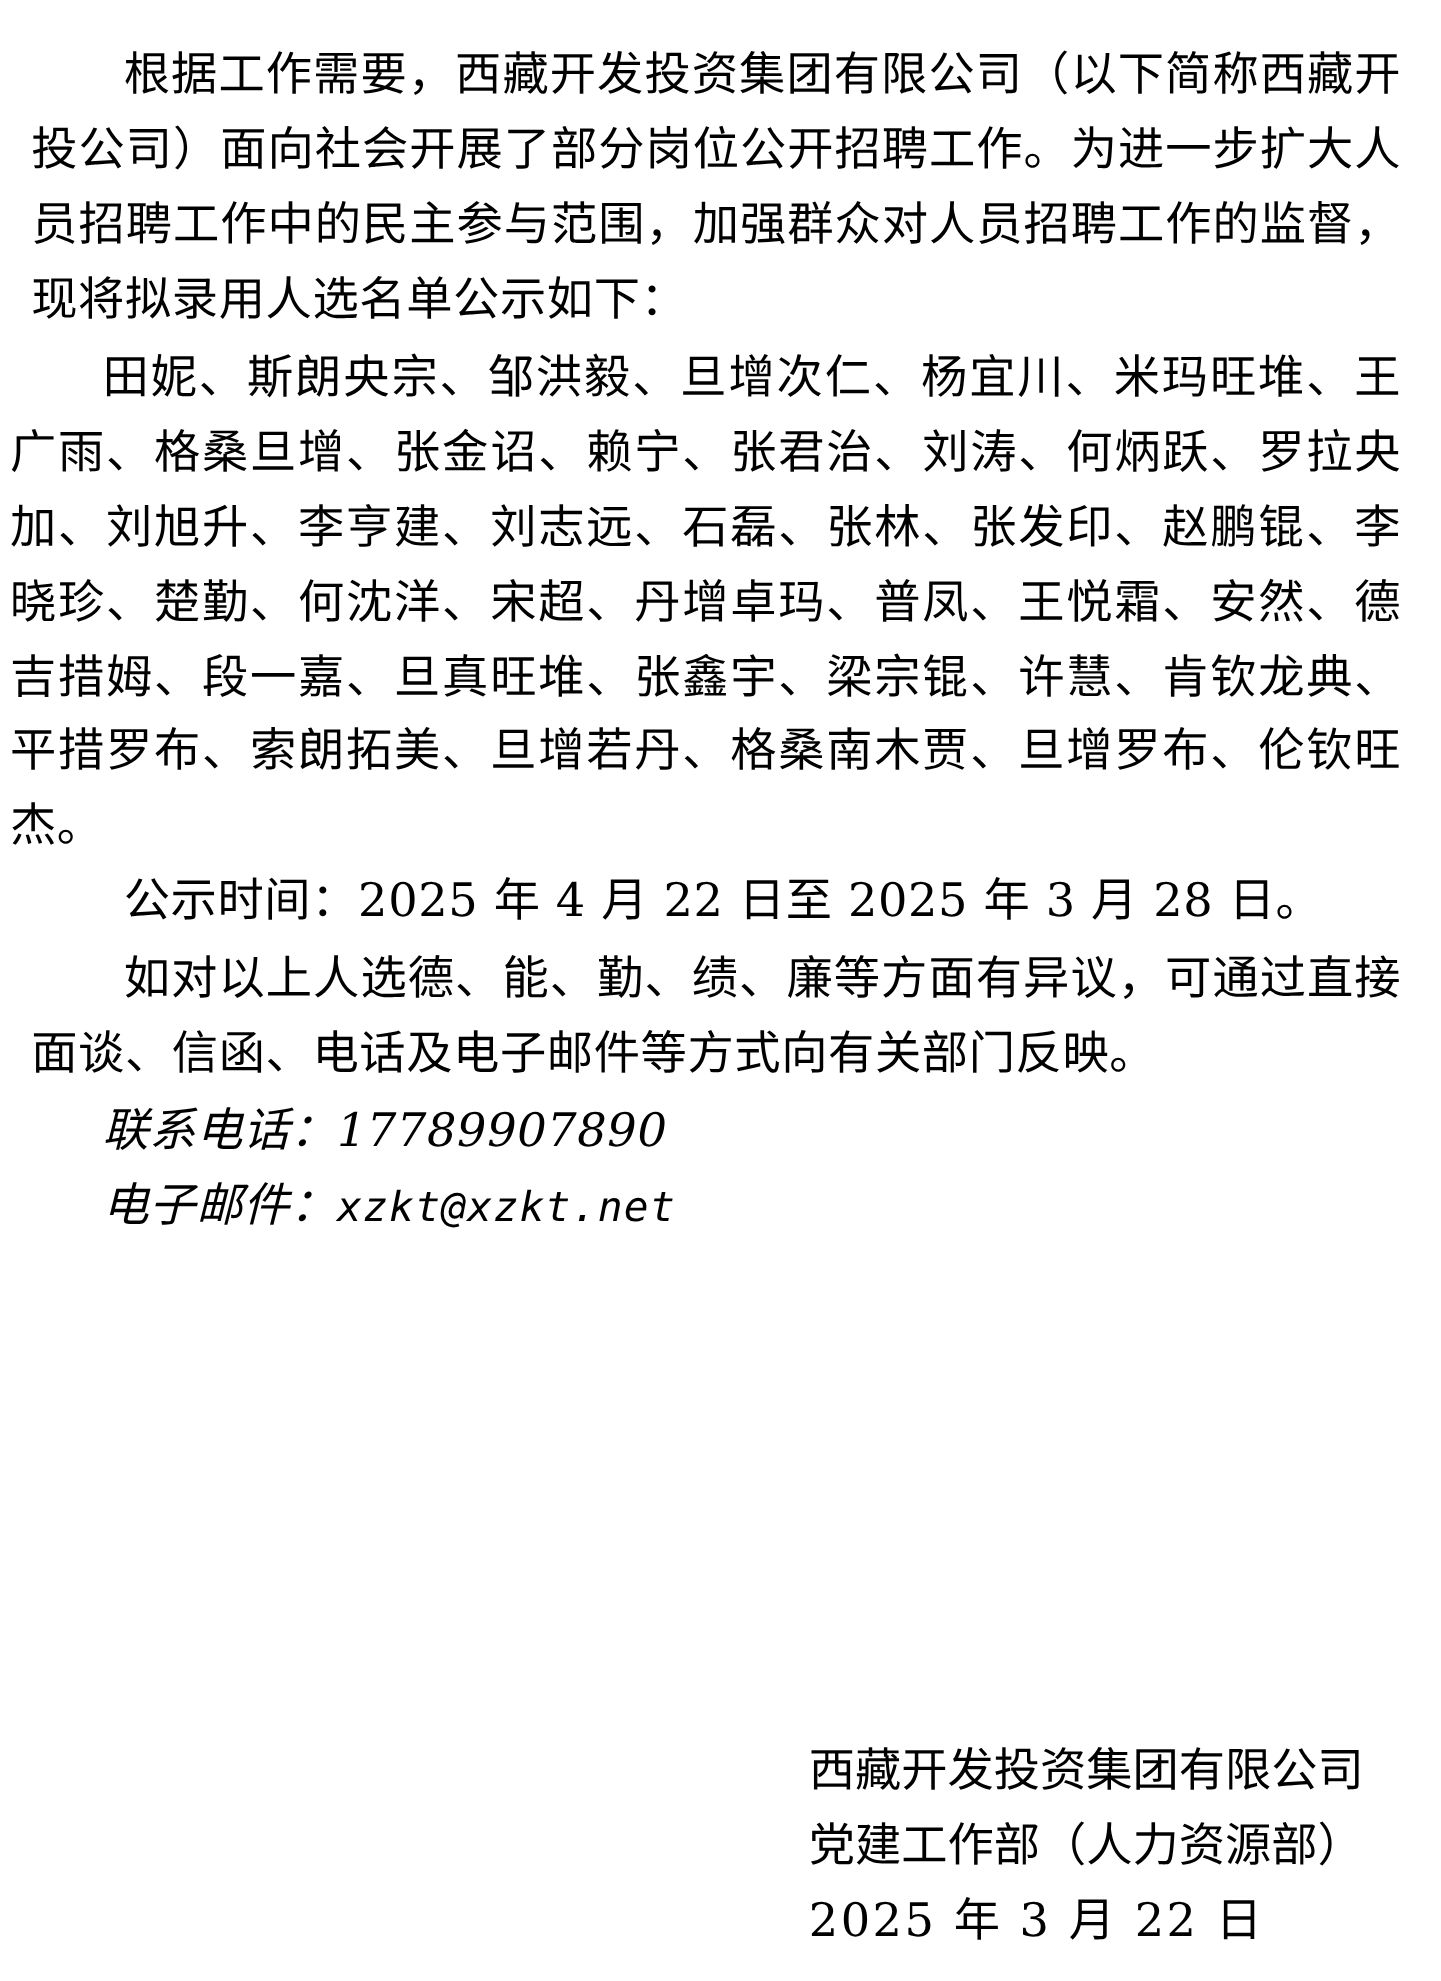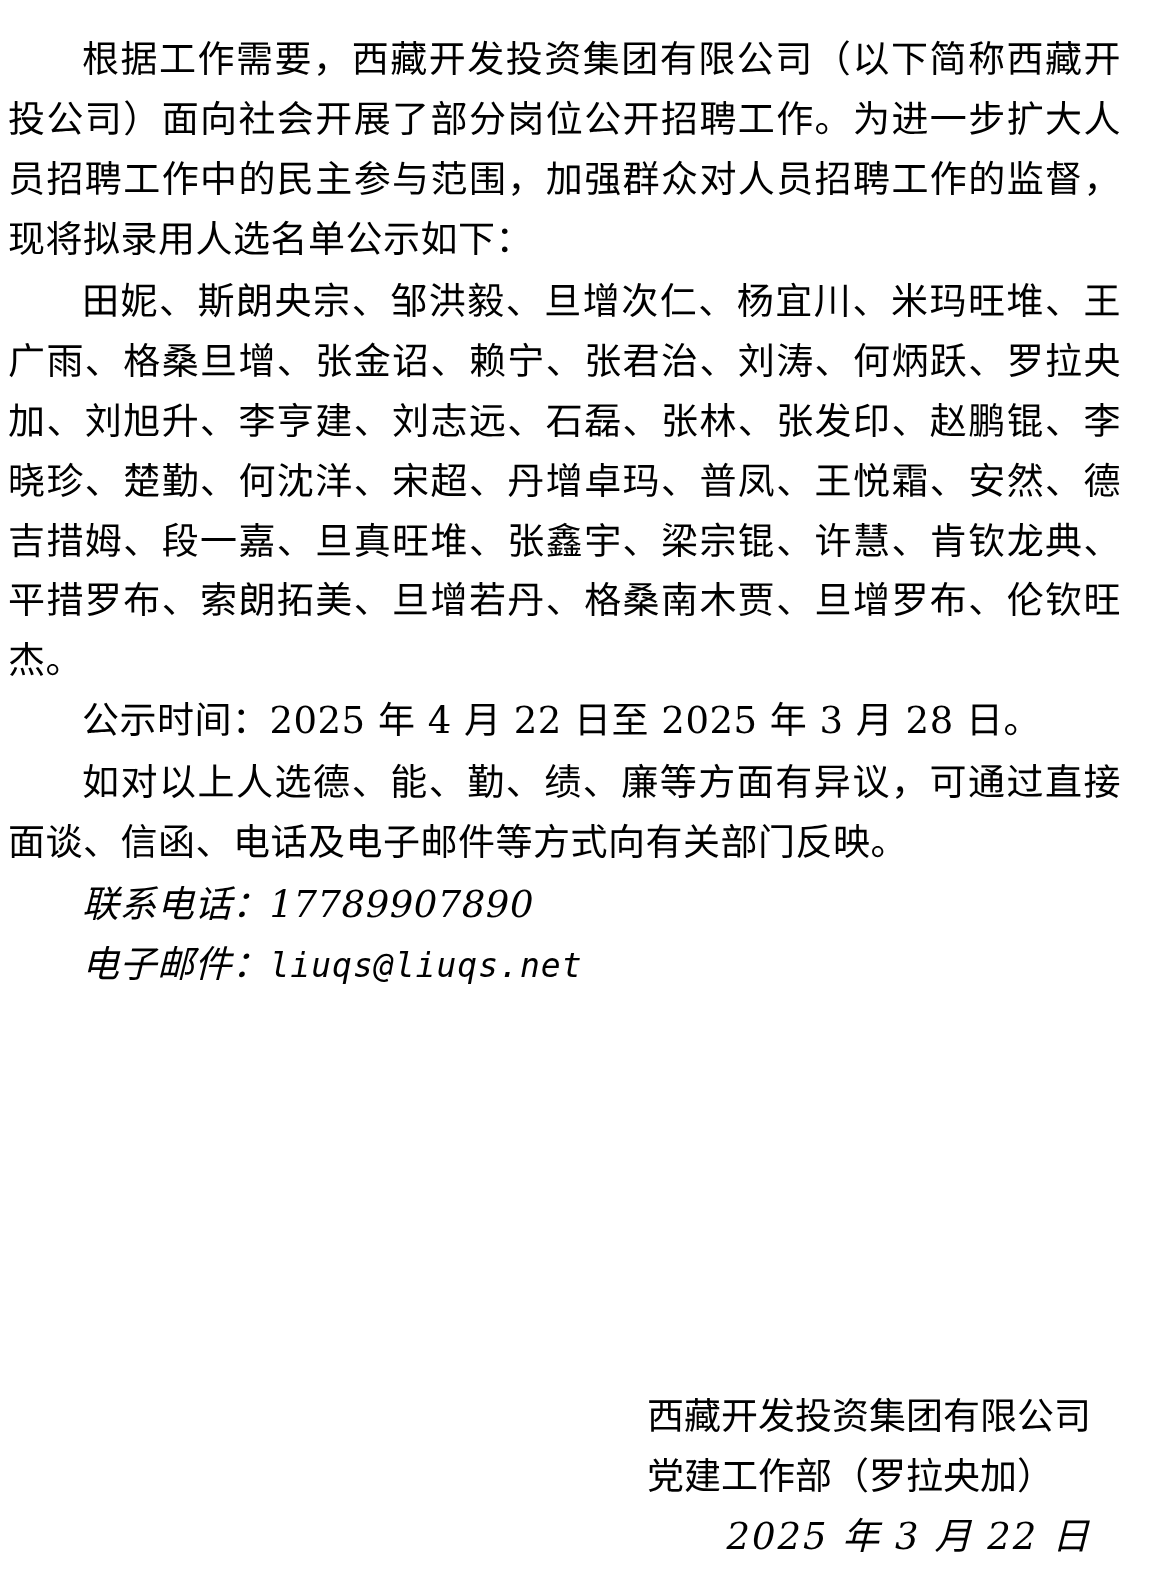--- a/index.html
+++ b/index.html
@@ -22,21 +22,21 @@
     padding: 30px 32px 0 8px;
   }
   .body-text {
     font-size: 37px;
     line-height: 1.62;
     letter-spacing: 0.5px;
     text-align: justify;
     text-justify: inter-character;
   }
   .para {
-    margin: 0 0 2px 0;
+    margin: 0 0 2px 17px;
     text-indent: 2em;
   }
   .namelist {
     margin: 0;
     text-indent: 2em;
     text-align: justify;
     text-justify: inter-character;
     text-align-last: left;
   }
   .contact {
@@ -57,45 +57,44 @@
     right: 62px;
     bottom: 18px;
     text-align: left;
     font-size: 37px;
     line-height: 1.62;
   }
   .sig-line {
     white-space: nowrap;
   }
   .sig-date {
-    text-align: right;
+    text-align: left;
     letter-spacing: 2px;
-    font-style: italic;
   }
 </style>
 </head>
 <body>
 
 <div class="page">
 
   <div class="body-text">
 
     <p class="para">根据工作需要，西藏开发投资集团有限公司（以下简称西藏开投公司）面向社会开展了部分岗位公开招聘工作。为进一步扩大人员招聘工作中的民主参与范围，加强群众对人员招聘工作的监督，现将拟录用人选名单公示如下：</p>
 
     <p class="namelist">田妮、斯朗央宗、邹洪毅、旦增次仁、杨宜川、米玛旺堆、王广雨、格桑旦增、张金诏、赖宁、张君治、刘涛、何炳跃、罗拉央加、刘旭升、李亨建、刘志远、石磊、张林、张发印、赵鹏锟、李晓珍、楚勤、何沈洋、宋超、丹增卓玛、普凤、王悦霜、安然、德吉措姆、段一嘉、旦真旺堆、张鑫宇、梁宗锟、许慧、肯钦龙典、平措罗布、索朗拓美、旦增若丹、格桑南木贾、旦增罗布、伦钦旺杰。</p>
 
     <p class="para">公示时间：2025 年 4 月 22 日至 2025 年 3 月 28 日。</p>
 
     <p class="para">如对以上人选德、能、勤、绩、廉等方面有异议，可通过直接面谈、信函、电话及电子邮件等方式向有关部门反映。</p>
 
     <p class="contact"><span>联系电话：</span><span class="num">17789907890</span></p>
 
-    <p class="contact"><span>电子邮件：</span><span class="mono">liuqs@liuqs.net</span></p>
+    <p class="contact"><span>电子邮件：</span><span class="mono">xzkt@xzkt.net</span></p>
 
   </div>
 
   <div class="signature">
     <div class="sig-line">西藏开发投资集团有限公司</div>
-    <div class="sig-line">党建工作部（罗拉央加）</div>
+    <div class="sig-line">党建工作部（人力资源部）</div>
     <div class="sig-line sig-date">2025 年 3 月 22 日</div>
   </div>
 
 </div>
 
 </body></html>

